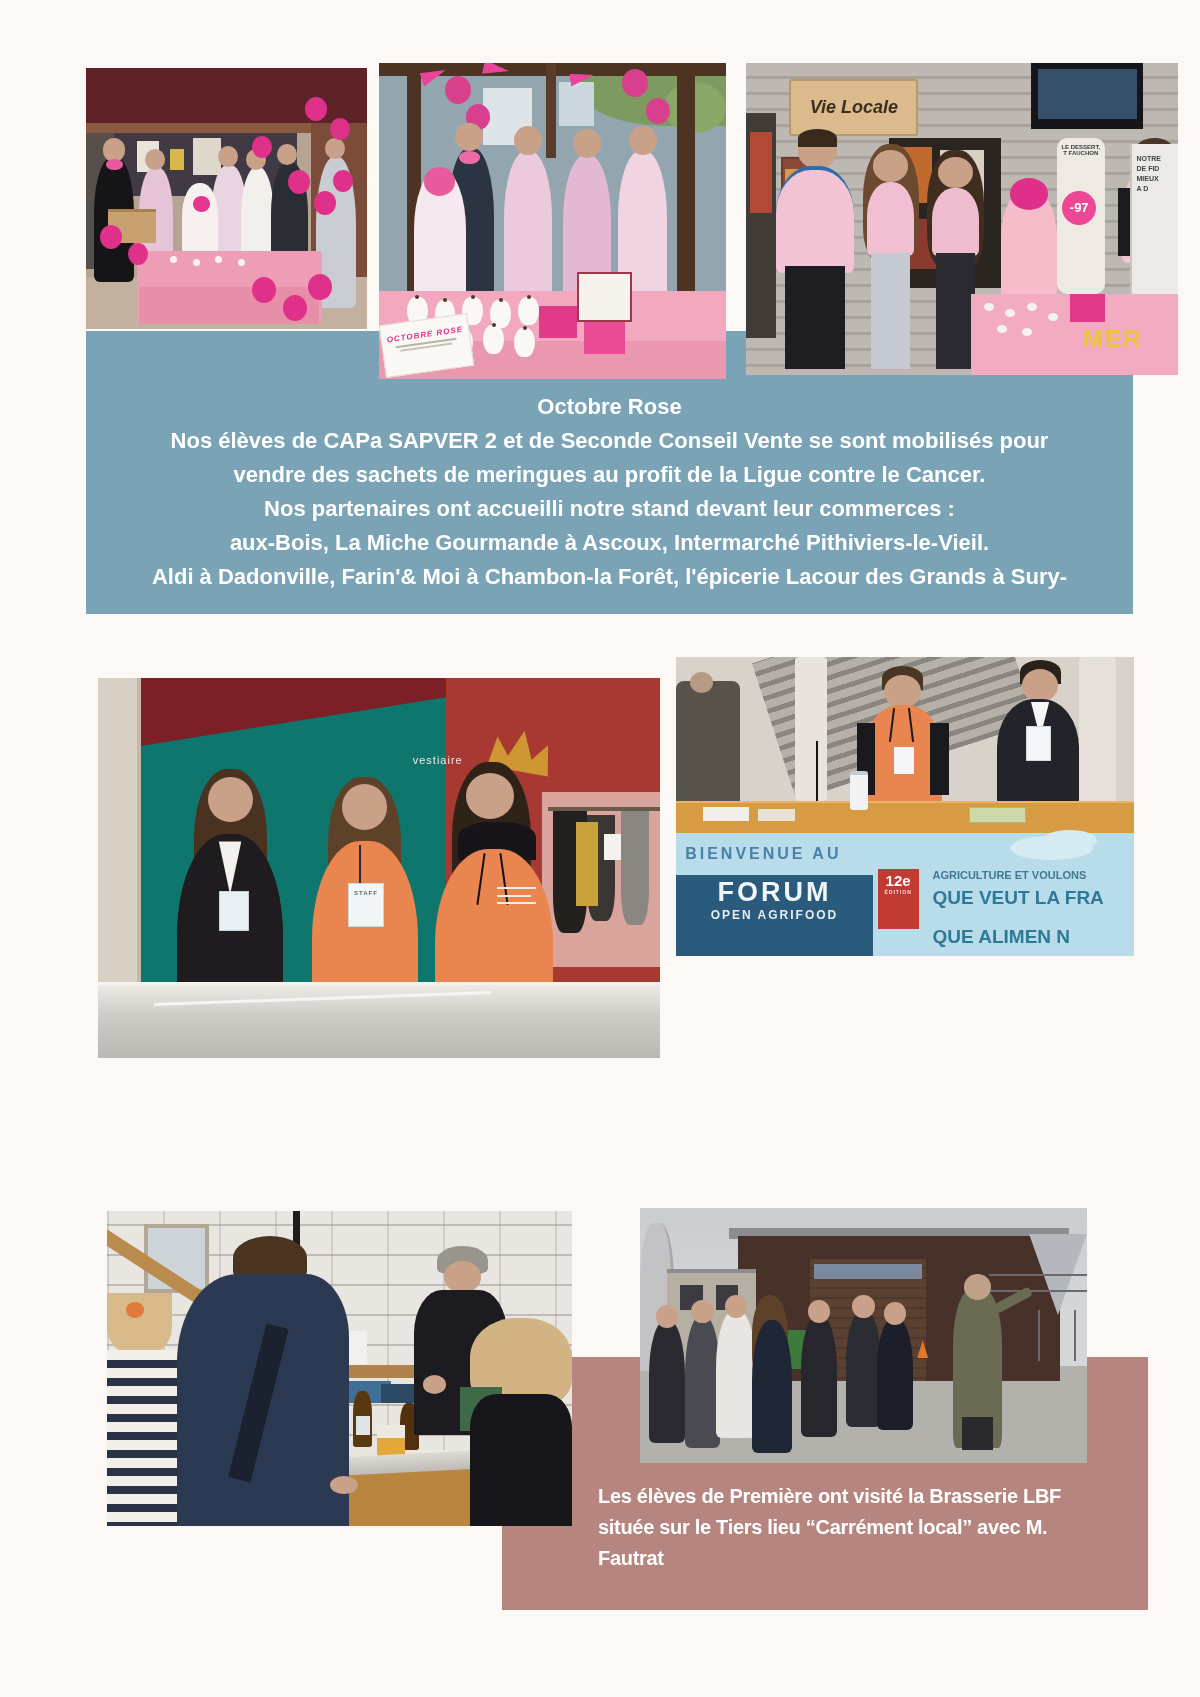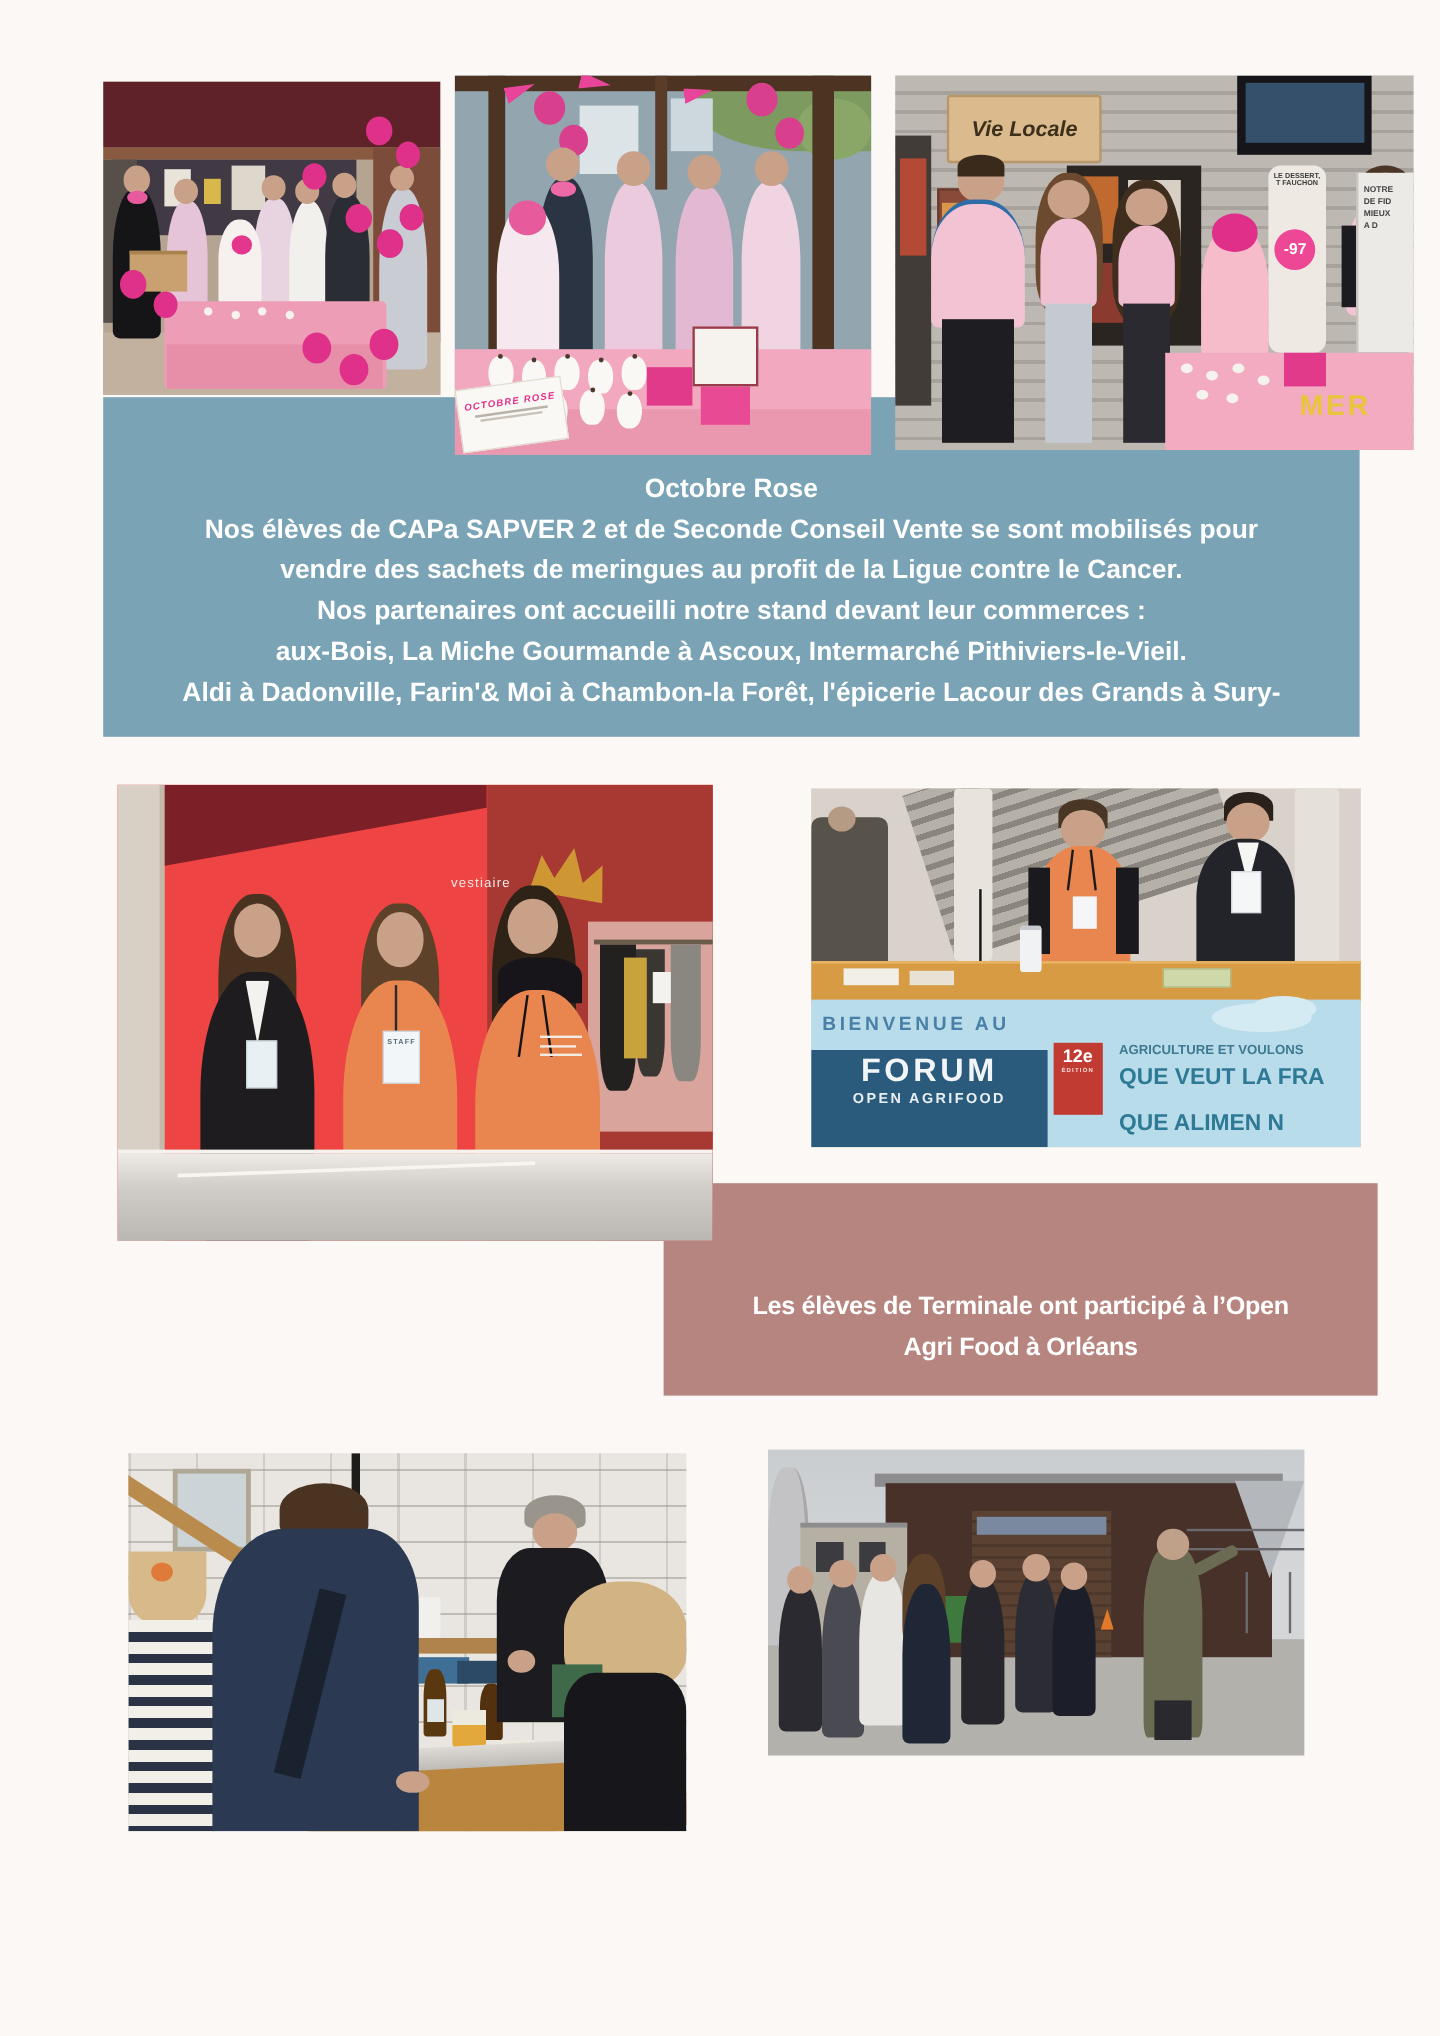--- a/index.html
+++ b/index.html
@@ -24,26 +24,27 @@
   <div class="txtblock" style="left:86px;top:331px;width:1047px;height:283px;background:#7AA4B6;text-align:center;
               font-size:22px;line-height:34px;padding-top:59px;box-sizing:border-box;">
     <div class="line">Octobre Rose</div>
     <div class="line">Nos élèves de CAPa SAPVER 2 et de Seconde Conseil Vente se sont mobilisés  pour</div>
     <div class="line">vendre des sachets de meringues au profit de la Ligue contre le Cancer.</div>
     <div class="line">Nos partenaires ont accueilli notre stand devant leur commerces :</div>
     <div class="line">aux-Bois, La Miche Gourmande à Ascoux, Intermarché Pithiviers-le-Vieil.</div>
     <div class="line">Aldi à Dadonville, Farin'&amp; Moi à Chambon-la Forêt, l'épicerie Lacour des Grands à Sury-</div>
   </div>
 
-  <div class="txtblock" style="left:553px;top:986px;width:595px;height:177px;background:#B7857F;text-align:center;
-              font-size:21px;line-height:34px;padding-top:86px;box-sizing:border-box;letter-spacing:-0.3px;">
-    <div class="line">Les élèves de Terminale ont participé à l’Open</div>
-    <div class="line">Agri Food à Orléans</div>
-  </div>
-
+
+  <div class="txtblock" style="left:502px;top:1357px;width:646px;height:253px;background:#B7857F;text-align:left;
+              font-size:20px;line-height:31px;padding:124px 20px 0 96px;box-sizing:border-box;letter-spacing:-0.3px;">
+    <div class="line">Les élèves de Première ont visité la Brasserie LBF</div>
+    <div class="line">située sur le Tiers lieu “Carrément local” avec M.</div>
+    <div class="line">Fautrat</div>
+  </div>
 
   <div class="photo" style="left:86px;top:68px;width:281px;height:261px;background:#b5a492;">
     <div class="abs" style="left:0;top:0;width:100%;height:21%;background:#5e2228;"></div>
     <div class="abs" style="left:0;top:21%;width:100%;height:4%;background:#8a5a40;"></div>
     <div class="abs" style="left:3%;top:25%;width:72%;height:24%;background:#413a44;"></div>
     <div class="abs" style="left:18%;top:28%;width:8%;height:12%;background:#e8e4da;"></div>
     <div class="abs" style="left:38%;top:27%;width:10%;height:14%;background:#ded8cc;"></div>
     <div class="abs" style="left:30%;top:31%;width:5%;height:8%;background:#d8b84a;"></div>
     <div class="abs" style="left:0;top:25%;width:10%;height:52%;background:#57504a;"></div>
     <div class="abs" style="left:80%;top:21%;width:20%;height:62%;background:#7c4c3b;"></div>
@@ -199,21 +200,21 @@
     <div class="meringuedot" style="left:55%;top:77%;width:10px;height:8px;"></div>
     <div class="meringuedot" style="left:60%;top:79%;width:10px;height:8px;"></div>
     <div class="meringuedot" style="left:65%;top:77%;width:10px;height:8px;"></div>
     <div class="meringuedot" style="left:70%;top:80%;width:10px;height:8px;"></div>
     <div class="meringuedot" style="left:58%;top:84%;width:10px;height:8px;"></div>
     <div class="meringuedot" style="left:64%;top:85%;width:10px;height:8px;"></div>
     <div class="abs" style="left:75%;top:74%;width:8%;height:9%;background:#e23a8a;"></div>
     <div class="abs" style="left:78%;top:84%;color:#e9c53d;font-weight:900;font-size:24px;letter-spacing:2px;">MER</div>
   </div>
 
-  <div class="photo" style="left:98px;top:654px;width:496px;height:380px;background:#ef4444;">
+  <div class="photo" style="left:98px;top:678px;width:562px;height:380px;background:#0f766e;">
     <div class="abs" style="left:62%;top:0;width:38%;height:100%;background:#a83832;"></div>
     <div class="abs" style="left:7%;top:0;width:55%;height:18%;background:#7d1f27;clip-path:polygon(0 0,100% 0,100% 28%,0 100%);"></div>
     <div class="abs" style="left:0;top:0;width:7%;height:100%;background:#d9d0c5;border-right:4px solid #c3b8aa;"></div>
     <div class="abs" style="left:56%;top:20%;color:#f0e8e4;font-size:11px;letter-spacing:1px;">vestiaire</div>
 
     <svg class="abs" style="left:69%;top:13%;width:70px;height:48px;transform:rotate(10deg);" viewBox="0 0 40 28">
       <path d="M2 26 L5 8 L13 18 L20 2 L27 18 L35 8 L38 26 Z" fill="#ce9733"></path>
     </svg>
 
     <div class="abs" style="left:79%;top:30%;width:21%;height:46%;background:#d8a49c;"></div>

